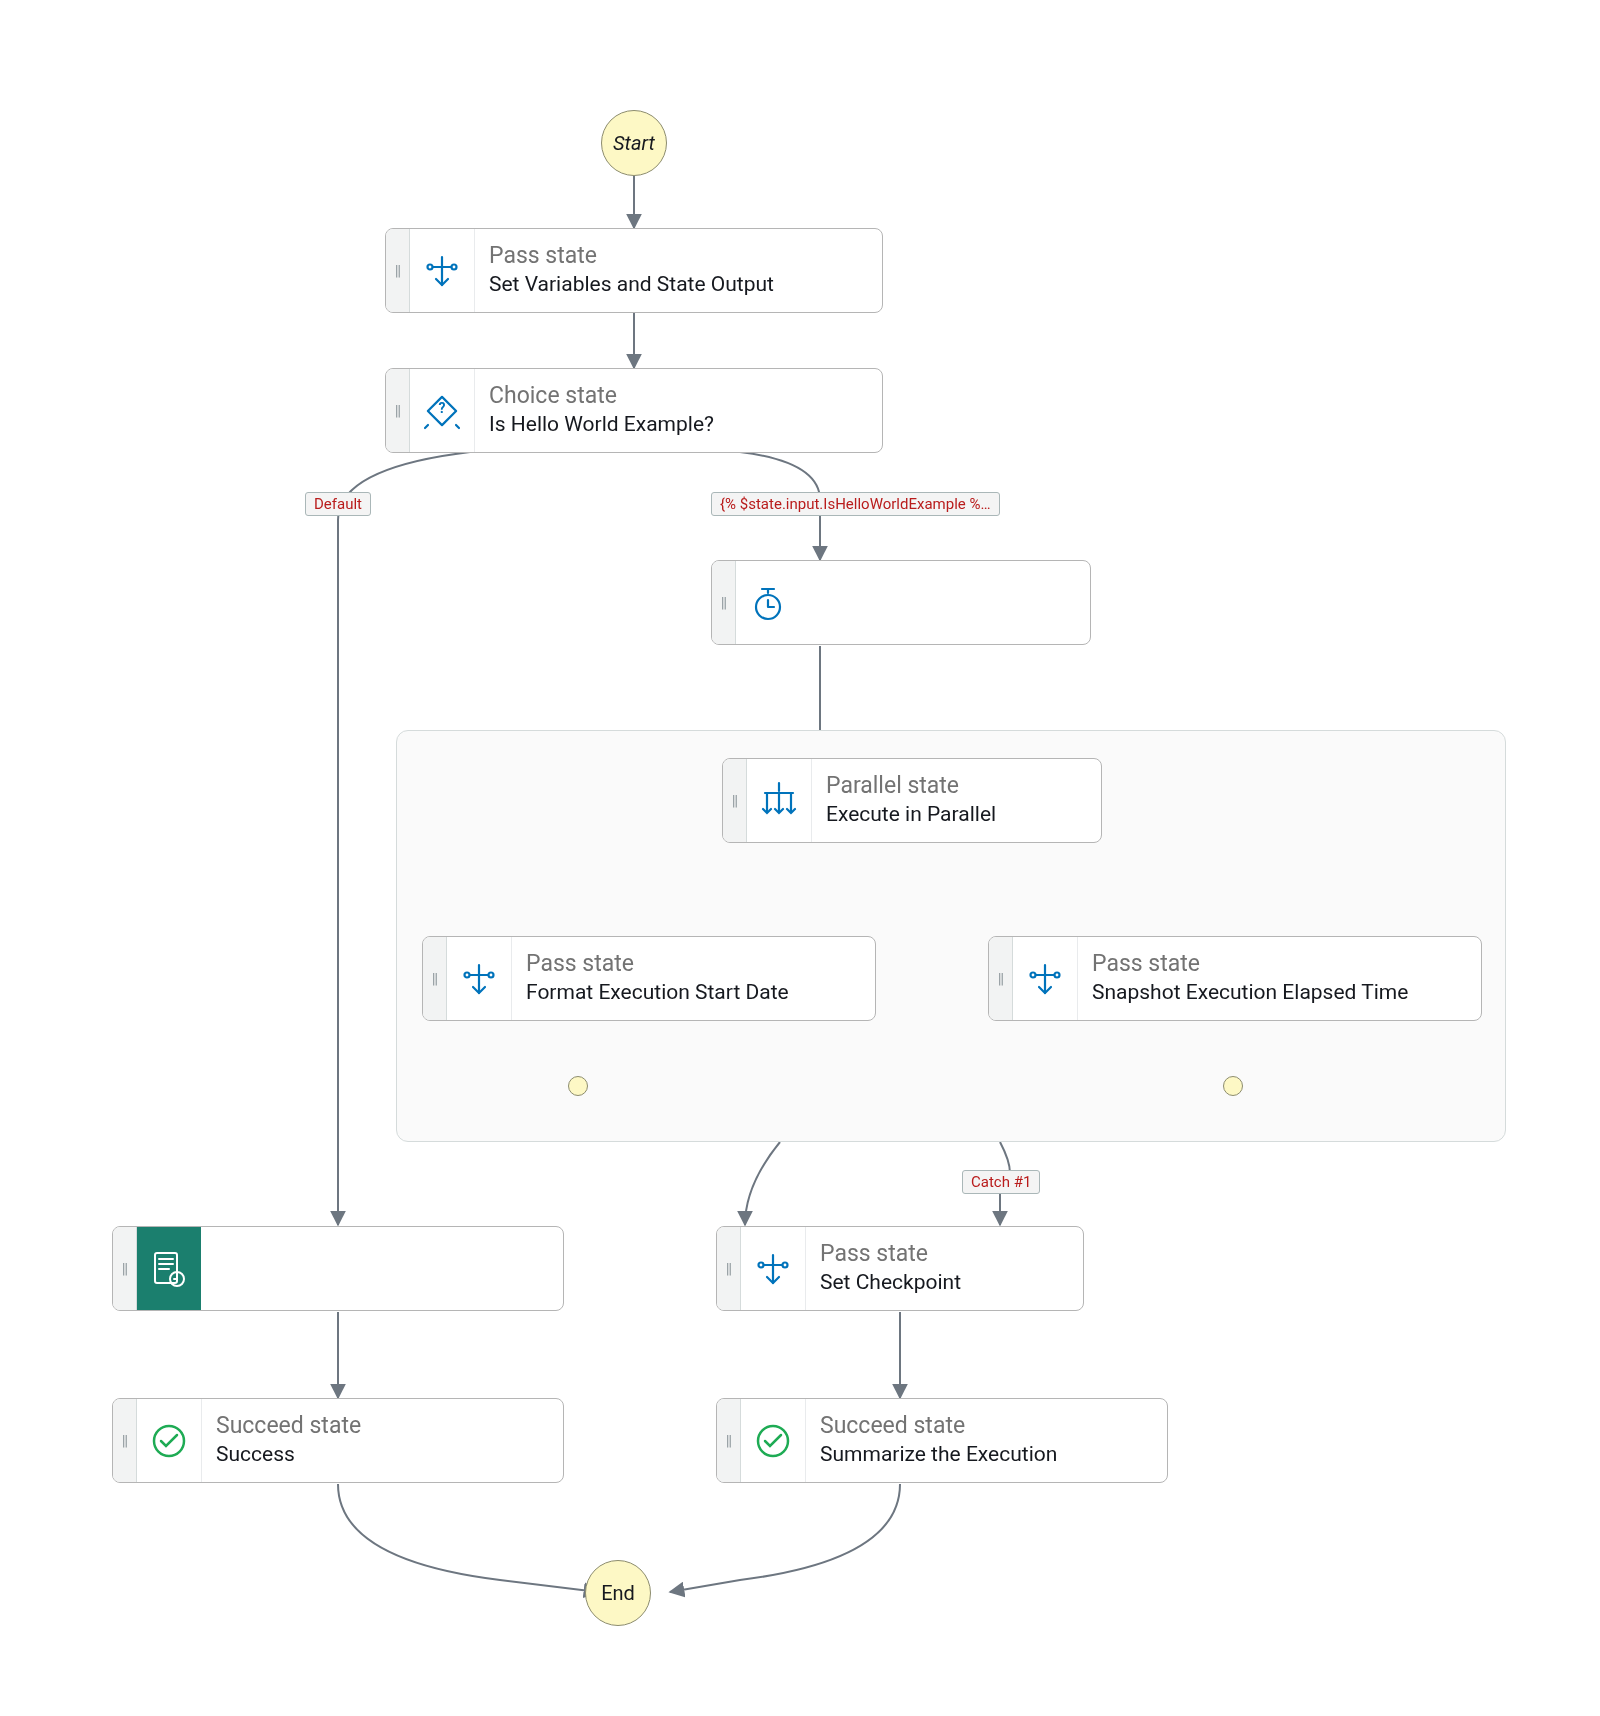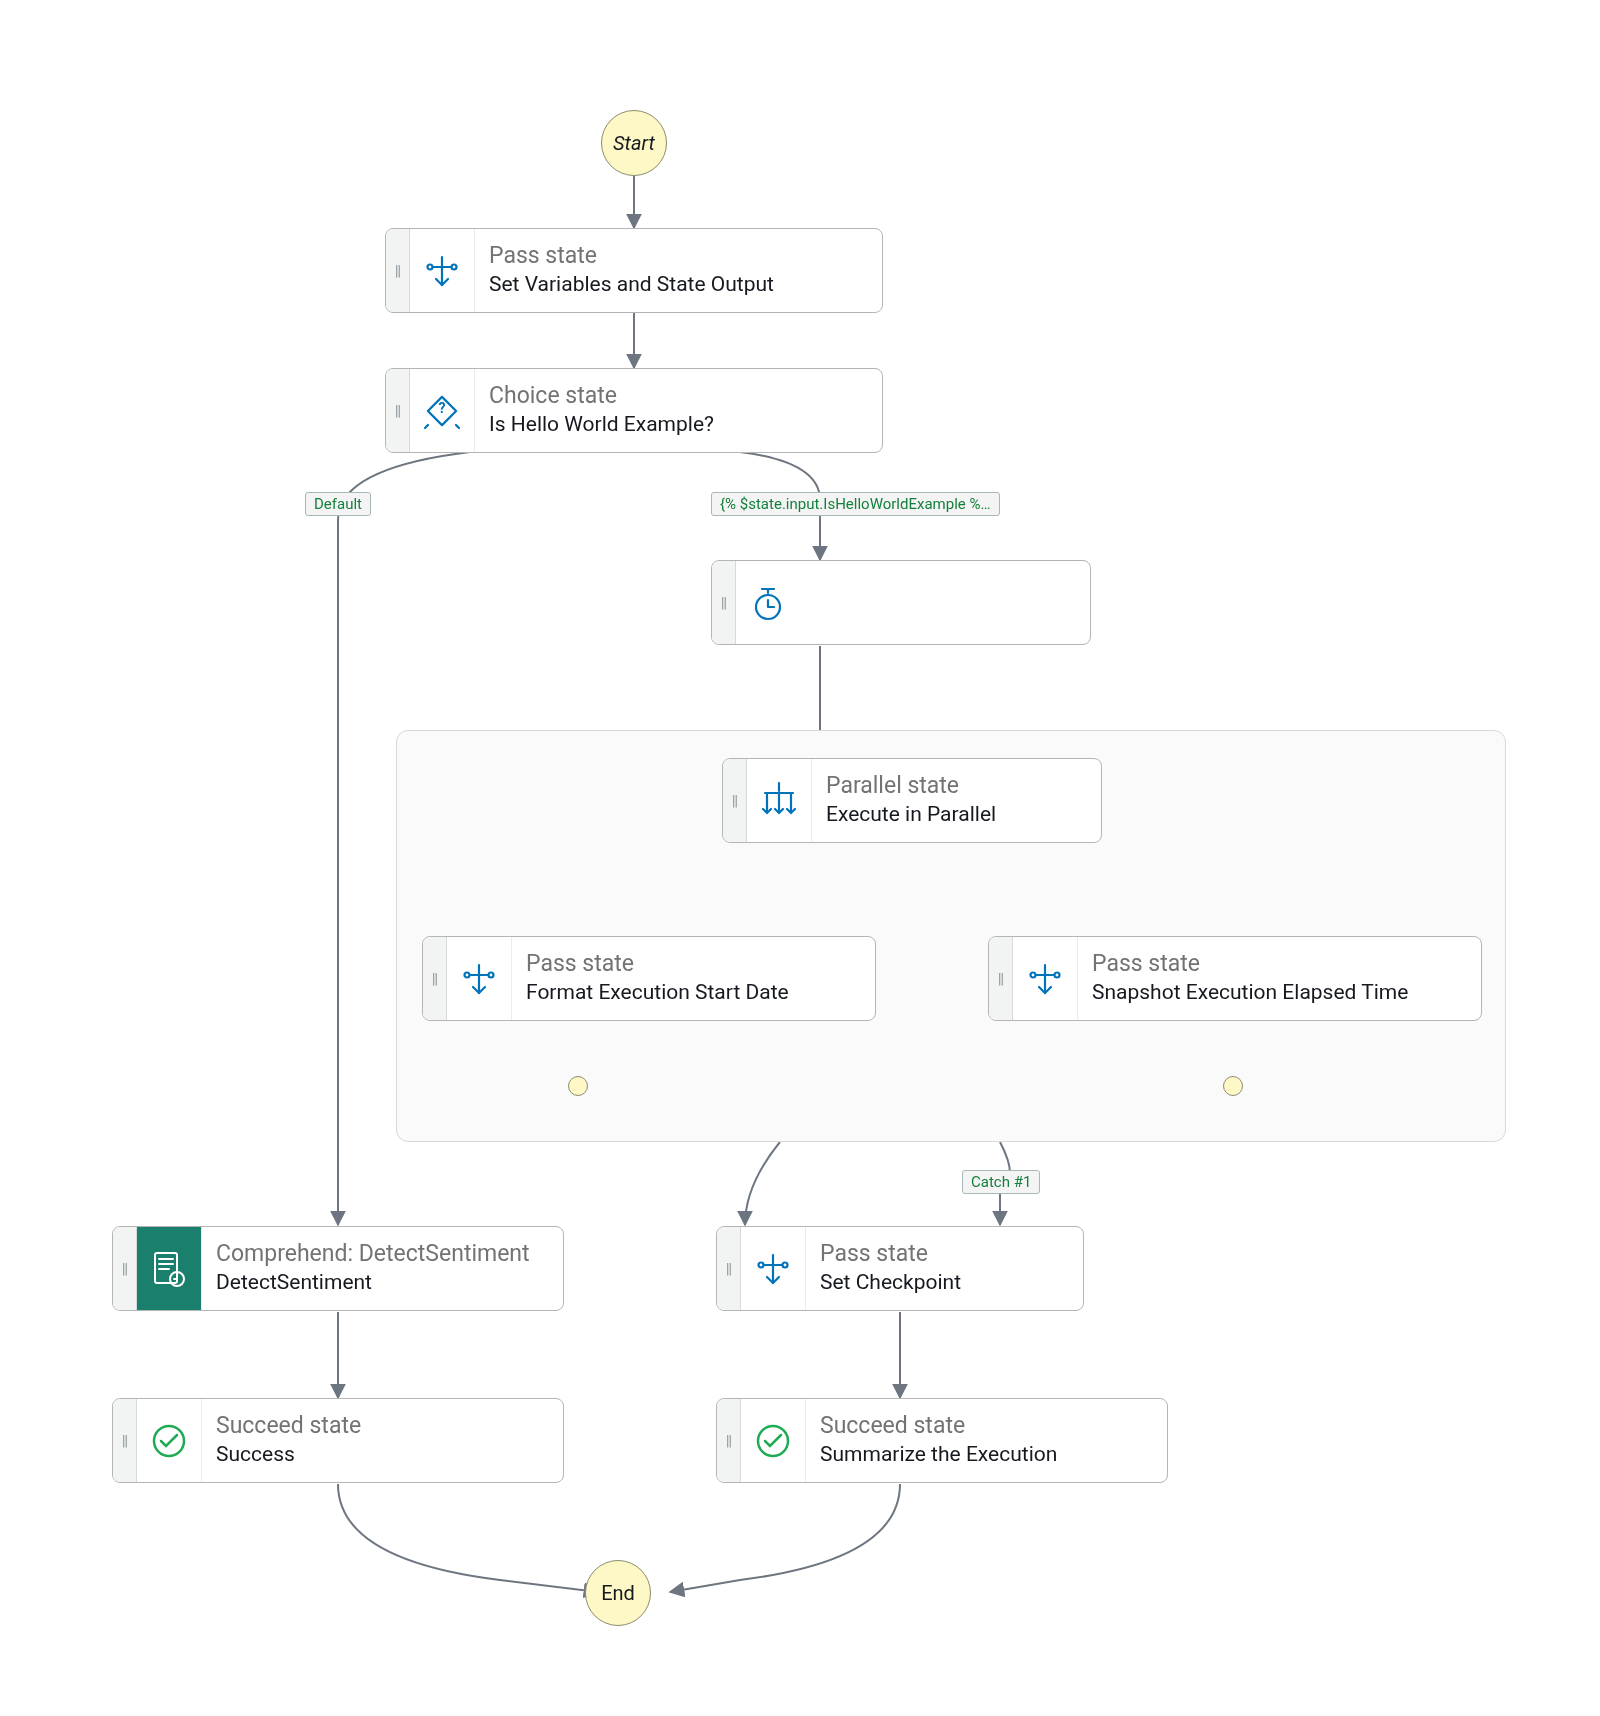--- a/index.html
+++ b/index.html
@@ -84,21 +84,21 @@
     color: #16191f;
     line-height: 1.3;
   }
   .edge-label {
     position: absolute;
     background: #f4f4f4;
     border: 1px solid #aab7b8;
     border-radius: 3px;
     padding: 2px 8px;
     font-size: 15px;
-    color: #15803d;
+    color: #b91c1c;
     white-space: nowrap;
   }
   .parallel-container {
     position: absolute;
     border: 1.5px solid #d5dbdb;
     border-radius: 12px;
     background: #fafafa;
   }
 </style>
 </head>
@@ -264,24 +264,20 @@
   <div class="icon-cell teal">
     <svg width="40" height="40" viewBox="0 0 40 40">
         <g stroke="#ffffff" stroke-width="2" fill="none" stroke-linecap="round">
           <rect x="6" y="4" width="22" height="30" rx="2"></rect>
           <path d="M10 10 h14 M10 15 h14 M10 20 h10"></path>
           <circle cx="28" cy="30" r="7"></circle>
           <path d="M28 27 v3 M25 30 h3"></path>
         </g>
       </svg>
   </div>
-  <div class="text-cell">
-    <div class="type-label">Comprehend: DetectSentiment</div>
-    <div class="title-label">DetectSentiment</div>
-  </div>
 </div>
 
 <div class="state-box" style="left:716px; top:1226px; width:368px; height:85px;">
   <div class="grip">||</div>
   <div class="icon-cell">
     <svg width="40" height="40" viewBox="0 0 40 40">
         <g stroke="#0073bb" stroke-width="2.2" fill="none" stroke-linecap="round">
           <path d="M20 6 v28"></path>
           <path d="M8 16 h24"></path>
           <path d="M14 28 l6 6 l6 -6"></path>

